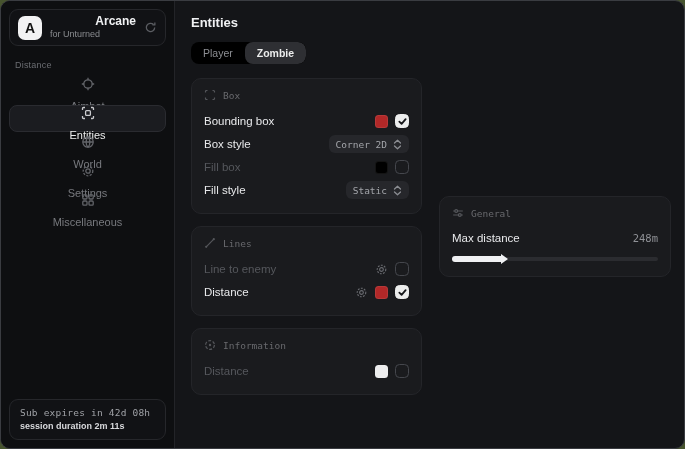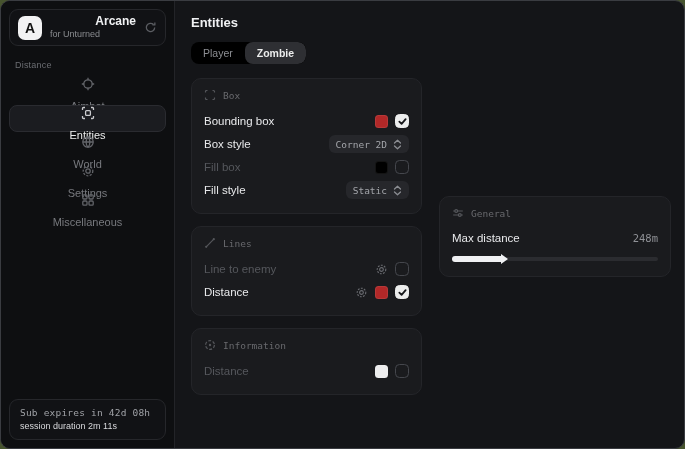--- a/index.html
+++ b/index.html
@@ -65,21 +65,21 @@
     margin-top:auto;
     border:1px solid #26272b; border-radius:9px;
     background:#111215;
     padding:7px 10px 8px 10px;
   }
   .footer-line1 {
     font-family:"DejaVu Sans Mono", monospace;
     font-size:9.5px; color:#9fa1a6; letter-spacing:.2px;
   }
   .footer-line2 {
-    font-size:9px; color:#d8d9dc; font-weight:normal; margin-top:3px;
+    font-size:9px; color:#d8d9dc; font-weight:bold; margin-top:3px;
   }
   
   .main { flex:1; padding:14px 13px 14px 16px; overflow:hidden; }
   .page-title { font-size:13px; font-weight:bold; color:#f0f1f3; }
   .tabs {
     display:inline-flex; margin-top:12px;
     background:#000000; border-radius:8px; overflow:hidden;
   }
   .tab {
     font-size:10.5px; color:#8d8f94;

